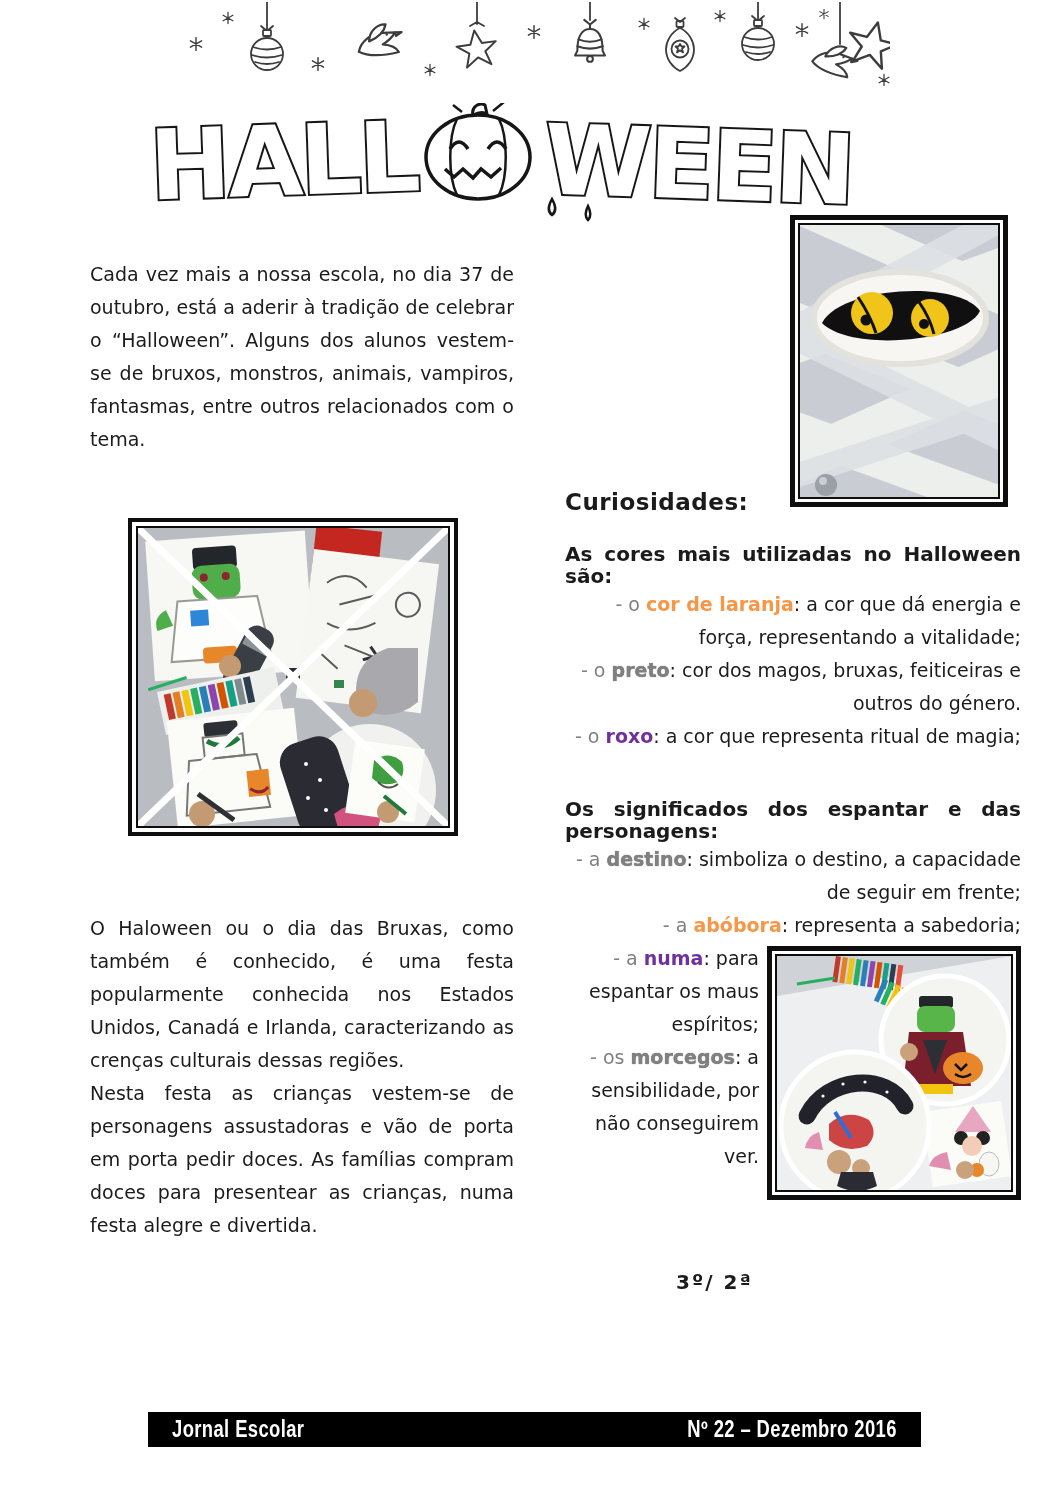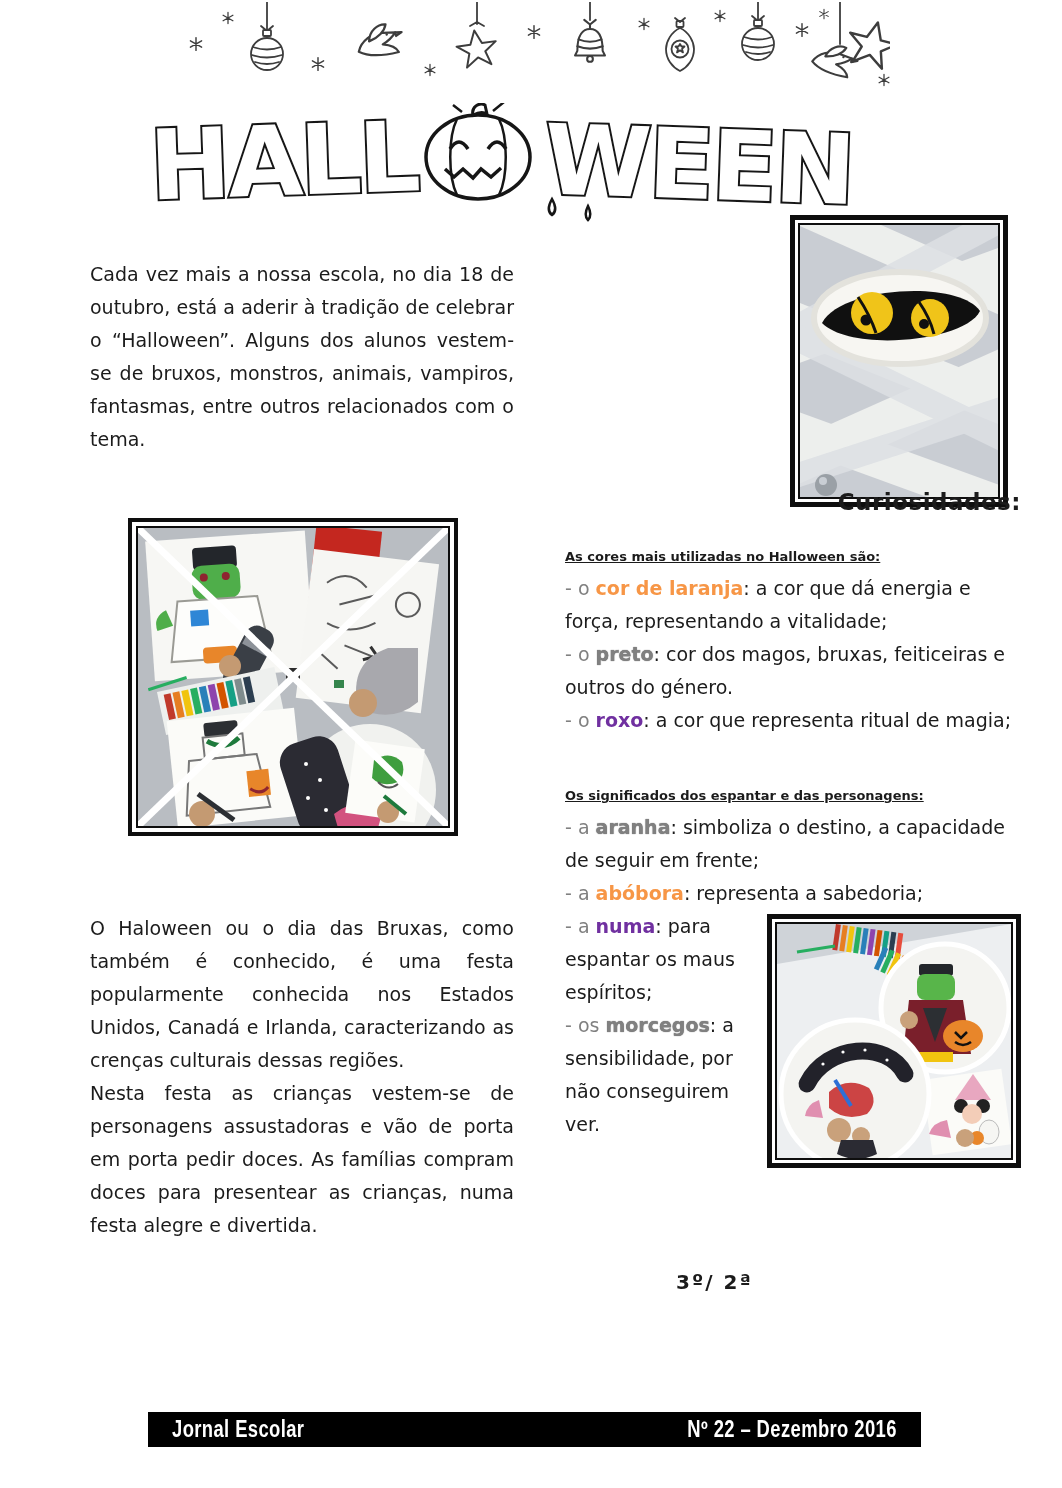--- a/index.html
+++ b/index.html
@@ -24,23 +24,23 @@
   .mummy{left:790px;top:215px;width:218px;height:292px;}
   .collage{left:128px;top:518px;width:330px;height:318px;border-width:4px;padding:4px;}
 
   
   .para{position:absolute;left:90px;width:424px;text-align:justify;font-size:19px;line-height:33px;}
   .para p{margin:0;}
   .p1{top:258px;}
   .p2wrap{top:912px;}
 
   .right-col{position:absolute;left:565px;top:486px;width:456px;font-size:19px;line-height:33px;}
-  .curios-h{font-size:23px;font-weight:bold;margin:0 0 24px 0;letter-spacing:.5px;text-align:right;}
-  .sec-h{font-size:13px;font-weight:bold;margin:0 0 1px 0;line-height:28px;text-align:justify;text-decoration:underline;}
-  .item{margin:0;text-align:left;}
+  .curios-h{font-size:23px;font-weight:bold;margin:0 0 24px 0;letter-spacing:.5px;}
+  .sec-h{font-size:20px;font-weight:bold;margin:0 0 1px 0;line-height:22px;text-align:justify;}
+  .item{margin:0;text-align:right;}
   .pfx{color:#808080;}
   .term{font-weight:bold;}
   .c-orange{color:#F79646;}
   .c-purple{color:#7030A0;}
   .c-gray{color:#808080;text-shadow:0 0 1px #5a5a5a;}
   .meanings-gap{margin-top:45px;}
   .wrapzone{overflow:hidden;}
   .activity{position:relative;float:right;width:254px;height:254px;margin:4px 0 6px 8px;}
 
   .class-label{position:absolute;left:676px;top:1270px;font-size:20px;font-weight:bold;letter-spacing:2px;}
@@ -168,21 +168,21 @@
         <circle cx="130" cy="93" r="19" fill="#f0c419"></circle>
         <circle cx="124" cy="99" r="5" fill="#101010"></circle>
         <path d="M119,77 C126,87 131,97 134,109" fill="none" stroke="#101010" stroke-width="3"></path>
         <circle cx="26" cy="260" r="11" fill="#9aa0a6"></circle>
         <circle cx="23" cy="256" r="4" fill="#c9ced4"></circle>
       </svg>
     </div>
   </div>
 
   <div class="para p1">
-    <p>Cada vez mais a nossa escola, no dia 18 de outubro, está a aderir à tradição de celebrar o “Halloween”. Alguns dos alunos vestem-se de bruxos, monstros, animais, vampiros, fantasmas, entre outros relacionados com o tema.</p>
+    <p>Cada vez mais a nossa escola, no dia 37 de outubro, está a aderir à tradição de celebrar o “Halloween”. Alguns dos alunos vestem-se de bruxos, monstros, animais, vampiros, fantasmas, entre outros relacionados com o tema.</p>
   </div>
 
   <div class="photo-frame collage">
     <div class="pf-inner">
       <svg viewBox="0 0 310 298">
         <rect width="310" height="298" fill="#b9bdc2"></rect>
 
         <g transform="rotate(-4 90 80)">
           <rect x="12" y="8" width="160" height="140" fill="#f7f7f4"></rect>
           <rect x="58" y="18" width="44" height="22" rx="4" fill="#23262b"></rect>
@@ -269,21 +269,21 @@
 
   <div class="right-col">
     <h2 class="curios-h">Curiosidades:</h2>
 
     <h3 class="sec-h">As cores mais utilizadas no Halloween são:</h3>
     <p class="item"><span class="pfx">- o </span><span class="term c-orange">cor de laranja</span><span>: a cor que dá energia e força, representando a vitalidade;</span></p>
     <p class="item"><span class="pfx">- o </span><span class="term c-gray">preto</span><span>: cor dos magos, bruxas, feiticeiras e outros do género.</span></p>
     <p class="item"><span class="pfx">- o </span><span class="term c-purple">roxo</span><span>: a cor que representa ritual de magia;</span></p>
 
     <h3 class="sec-h meanings-gap">Os significados dos espantar e das personagens:</h3>
-    <p class="item"><span class="pfx">- a </span><span class="term c-gray">aranha</span><span>: simboliza o destino, a capacidade de seguir em frente;</span></p>
+    <p class="item"><span class="pfx">- a </span><span class="term c-gray">destino</span><span>: simboliza o destino, a capacidade de seguir em frente;</span></p>
     <p class="item"><span class="pfx">- a </span><span class="term c-orange">abóbora</span><span>: representa a sabedoria;</span></p>
 
     <div class="wrapzone">
 
       <div class="photo-frame activity" style="position:relative;float:right;">
         <div class="pf-inner">
           <svg viewBox="0 0 234 234">
             <rect width="234" height="234" fill="#cfd3d8"></rect>
             <polygon points="0,40 234,0 234,234 0,234" fill="#edeff1"></polygon>
 

